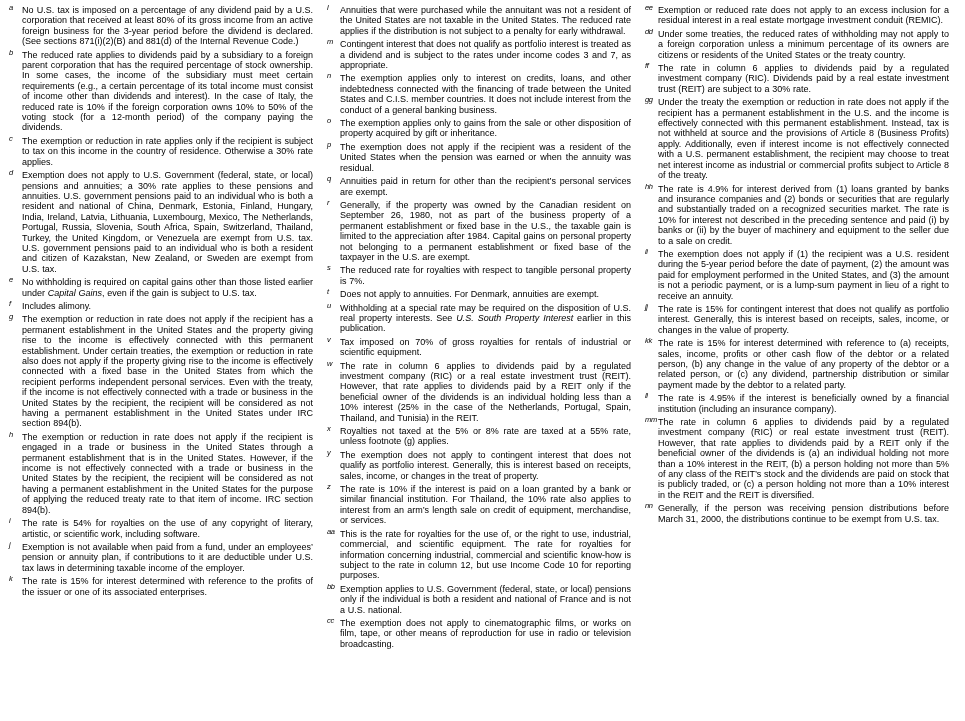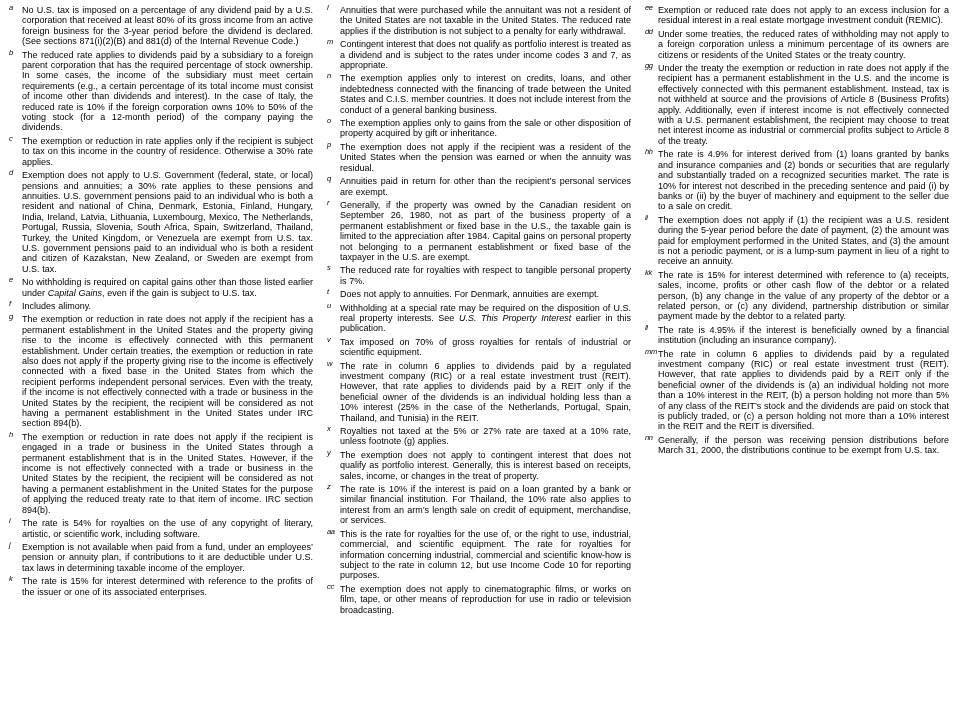--- a/index.html
+++ b/index.html
@@ -64,33 +64,36 @@
   <div class="col">
       <div class="fn"><sup class="fn-marker">l</sup><span class="fn-text">Annuities that were purchased while the annuitant was not a resident of the United States are not taxable in the United States. The reduced rate applies if the distribution is not subject to a penalty for early withdrawal.</span></div>
       <div class="fn"><sup class="fn-marker">m</sup><span class="fn-text">Contingent interest that does not qualify as portfolio interest is treated as a dividend and is subject to the rates under income codes 3 and 7, as appropriate.</span></div>
       <div class="fn"><sup class="fn-marker">n</sup><span class="fn-text">The exemption applies only to interest on credits, loans, and other indebtedness connected with the financing of trade between the United States and C.I.S. member countries. It does not include interest from the conduct of a general banking business.</span></div>
       <div class="fn"><sup class="fn-marker">o</sup><span class="fn-text">The exemption applies only to gains from the sale or other disposition of property acquired by gift or inheritance.</span></div>
       <div class="fn"><sup class="fn-marker">p</sup><span class="fn-text">The exemption does not apply if the recipient was a resident of the United States when the pension was earned or when the annuity was residual.</span></div>
       <div class="fn"><sup class="fn-marker">q</sup><span class="fn-text">Annuities paid in return for other than the recipient’s personal services are exempt.</span></div>
       <div class="fn"><sup class="fn-marker">r</sup><span class="fn-text">Generally, if the property was owned by the Canadian resident on September 26, 1980, not as part of the business property of a permanent establishment or fixed base in the U.S., the taxable gain is limited to the appreciation after 1984. Capital gains on personal property not belonging to a permanent establishment or fixed base of the taxpayer in the U.S. are exempt.</span></div>
       <div class="fn"><sup class="fn-marker">s</sup><span class="fn-text">The reduced rate for royalties with respect to tangible personal property is 7%.</span></div>
       <div class="fn"><sup class="fn-marker">t</sup><span class="fn-text">Does not apply to annuities. For Denmark, annuities are exempt.</span></div>
-      <div class="fn"><sup class="fn-marker">u</sup><span class="fn-text">Withholding at a special rate may be required on the disposition of U.S. real property interests. See <i>U.S. This Property Interest</i> earlier in this publication.</span></div>
+      <div class="fn"><sup class="fn-marker">u</sup><span class="fn-text">Withholding at a special rate may be required on the disposition of U.S. real property interests. See <i>U.S. South Property Interest</i> earlier in this publication.</span></div>
       <div class="fn"><sup class="fn-marker">v</sup><span class="fn-text">Tax imposed on 70% of gross royalties for rentals of industrial or scientific equipment.</span></div>
       <div class="fn"><sup class="fn-marker">w</sup><span class="fn-text">The rate in column 6 applies to dividends paid by a regulated investment company (RIC) or a real estate investment trust (REIT). However, that rate applies to dividends paid by a REIT only if the beneficial owner of the dividends is an individual holding less than a 10% interest (25% in the case of the Netherlands, Portugal, Spain, Thailand, and Tunisia) in the REIT.</span></div>
-      <div class="fn"><sup class="fn-marker">x</sup><span class="fn-text">Royalties not taxed at the 5% or 27% rate are taxed at a 10% rate, unless footnote (g) applies.</span></div>
+      <div class="fn"><sup class="fn-marker">x</sup><span class="fn-text">Royalties not taxed at the 5% or 8% rate are taxed at a 55% rate, unless footnote (g) applies.</span></div>
       <div class="fn"><sup class="fn-marker">y</sup><span class="fn-text">The exemption does not apply to contingent interest that does not qualify as portfolio interest. Generally, this is interest based on receipts, sales, income, or changes in the treat of property.</span></div>
       <div class="fn"><sup class="fn-marker">z</sup><span class="fn-text">The rate is 10% if the interest is paid on a loan granted by a bank or similar financial institution. For Thailand, the 10% rate also applies to interest from an arm’s length sale on credit of equipment, merchandise, or services.</span></div>
       <div class="fn"><sup class="fn-marker">aa</sup><span class="fn-text">This is the rate for royalties for the use of, or the right to use, industrial, commercial, and scientific equipment. The rate for royalties for information concerning industrial, commercial and scientific know-how is subject to the rate in column 12, but use Income Code 10 for reporting purposes.</span></div>
+      <div class="fn"><sup class="fn-marker">bb</sup><span class="fn-text">Exemption applies to U.S. Government (federal, state, or local) pensions only if the individual is both a resident and national of France and is not a U.S. national.</span></div>
       <div class="fn"><sup class="fn-marker">cc</sup><span class="fn-text">The exemption does not apply to cinematographic films, or works on film, tape, or other means of reproduction for use in radio or television broadcasting.</span></div>
     </div>
   <div class="col">
       <div class="fn"><sup class="fn-marker">ee</sup><span class="fn-text">Exemption or reduced rate does not apply to an excess inclusion for a residual interest in a real estate mortgage investment conduit (REMIC).</span></div>
       <div class="fn"><sup class="fn-marker">dd</sup><span class="fn-text">Under some treaties, the reduced rates of withholding may not apply to a foreign corporation unless a minimum percentage of its owners are citizens or residents of the United States or the treaty country.</span></div>
+      <div class="fn"><sup class="fn-marker">ff</sup><span class="fn-text">The rate in column 6 applies to dividends paid by a regulated investment company (RIC). Dividends paid by a real estate investment trust (REIT) are subject to a 30% rate.</span></div>
       <div class="fn"><sup class="fn-marker">gg</sup><span class="fn-text">Under the treaty the exemption or reduction in rate does not apply if the recipient has a permanent establishment in the U.S. and the income is effectively connected with this permanent establishment. Instead, tax is not withheld at source and the provisions of Article 8 (Business Profits) apply. Additionally, even if interest income is not effectively connected with a U.S. permanent establishment, the recipient may choose to treat net interest income as industrial or commercial profits subject to Article 8 of the treaty.</span></div>
       <div class="fn"><sup class="fn-marker">hh</sup><span class="fn-text">The rate is 4.9% for interest derived from (1) loans granted by banks and insurance companies and (2) bonds or securities that are regularly and substantially traded on a recognized securities market. The rate is 10% for interest not described in the preceding sentence and paid (i) by banks or (ii) by the buyer of machinery and equipment to the seller due to a sale on credit.</span></div>
       <div class="fn"><sup class="fn-marker">ii</sup><span class="fn-text">The exemption does not apply if (1) the recipient was a U.S. resident during the 5-year period before the date of payment, (2) the amount was paid for employment performed in the United States, and (3) the amount is not a periodic payment, or is a lump-sum payment in lieu of a right to receive an annuity.</span></div>
+      <div class="fn"><sup class="fn-marker">jj</sup><span class="fn-text">The rate is 15% for contingent interest that does not qualify as portfolio interest. Generally, this is interest based on receipts, sales, income, or changes in the value of property.</span></div>
       <div class="fn"><sup class="fn-marker">kk</sup><span class="fn-text">The rate is 15% for interest determined with reference to (a) receipts, sales, income, profits or other cash flow of the debtor or a related person, (b) any change in the value of any property of the debtor or a related person, or (c) any dividend, partnership distribution or similar payment made by the debtor to a related party.</span></div>
       <div class="fn"><sup class="fn-marker">ll</sup><span class="fn-text">The rate is 4.95% if the interest is beneficially owned by a financial institution (including an insurance company).</span></div>
       <div class="fn"><sup class="fn-marker">mm</sup><span class="fn-text">The rate in column 6 applies to dividends paid by a regulated investment company (RIC) or real estate investment trust (REIT). However, that rate applies to dividends paid by a REIT only if the beneficial owner of the dividends is (a) an individual holding not more than a 10% interest in the REIT, (b) a person holding not more than 5% of any class of the REIT’s stock and the dividends are paid on stock that is publicly traded, or (c) a person holding not more than a 10% interest in the REIT and the REIT is diversified.</span></div>
       <div class="fn"><sup class="fn-marker">nn</sup><span class="fn-text">Generally, if the person was receiving pension distributions before March 31, 2000, the distributions continue to be exempt from U.S. tax.</span></div>
     </div>
 </div>
 
 </body></html>

